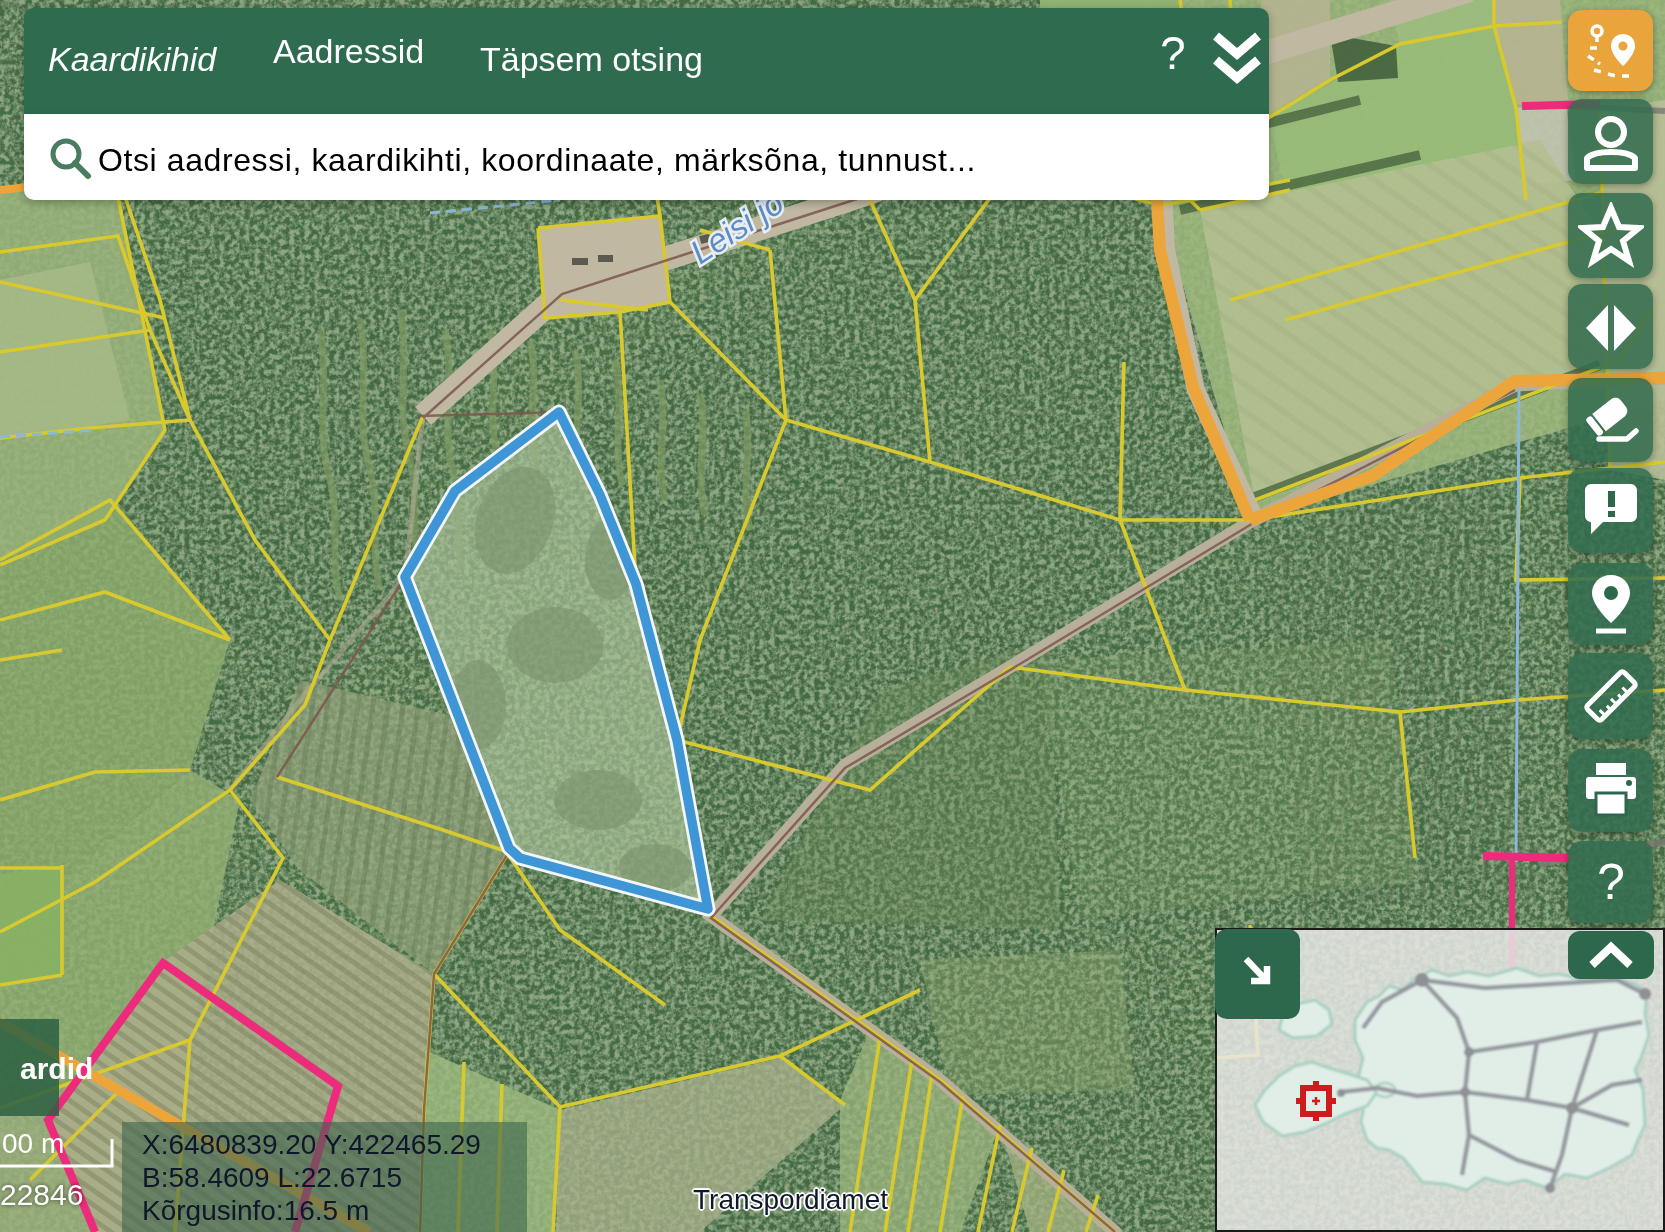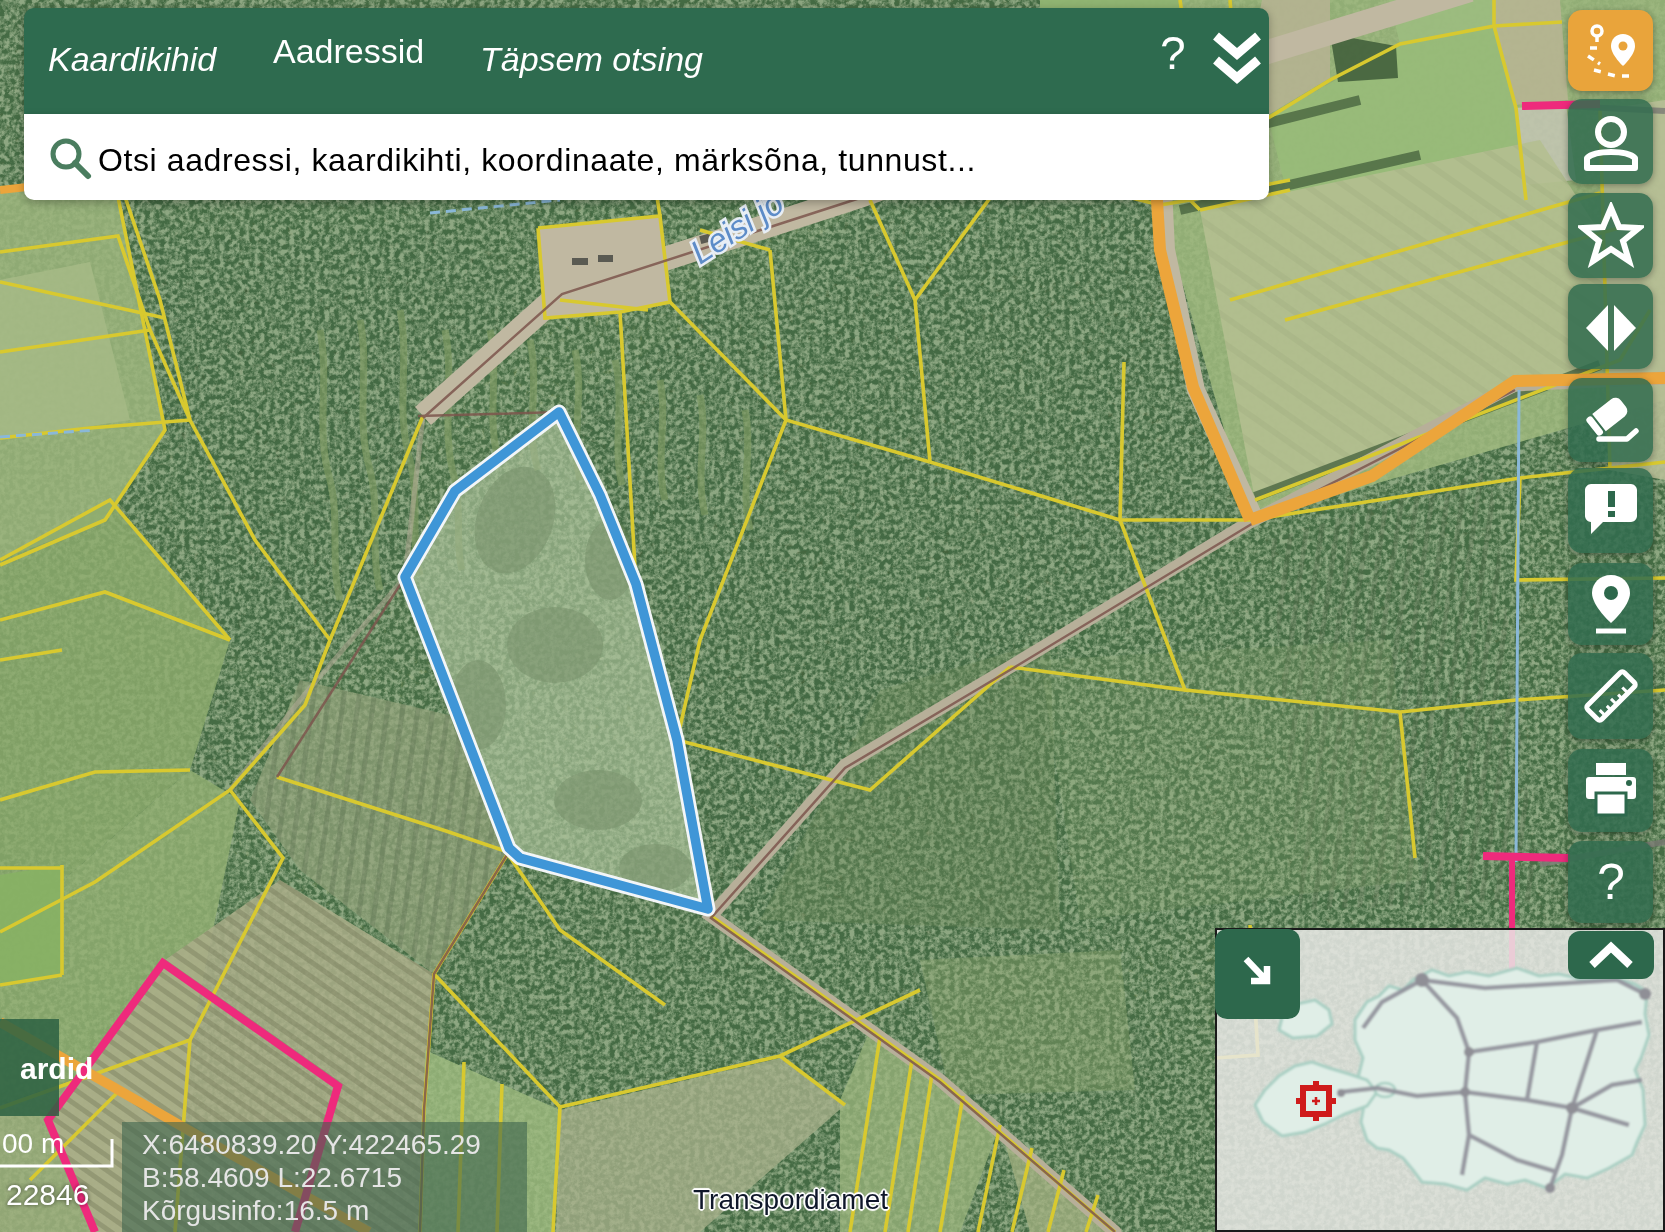--- a/index.html
+++ b/index.html
@@ -264,21 +264,21 @@
 
   <text x="700" y="265" font-size="33" font-style="italic" fill="#5d8cc8" stroke="#e8eef5" stroke-width="5" paint-order="stroke" transform="rotate(-33 700 265)" font-family="Liberation Sans,sans-serif">Leisi jõ</text>
 </svg>
 
 <div class="abs" style="left:24px;top:8px;width:1245px;height:106px;background:#2e6b4f;border-radius:10px 10px 0 0;box-shadow:0 2px 9px rgba(0,0,0,0.28);"></div>
 
 <div class="abs" style="left:48px;top:40px;color:#fff;font-size:34px;font-style:italic;">Kaardikihid</div>
 
 <div class="abs" style="left:273px;top:32px;color:#fff;font-size:34px;">Aadressid</div>
 
-<div class="abs" style="left:480px;top:40px;color:#fff;font-size:34px;font-style:italic;">Täpsem otsing</div>
+<div class="abs" style="left:480px;top:40px;color:#fff;font-size:34px;">Täpsem otsing</div>
 
 <div class="abs" style="left:1160px;top:26px;color:#fff;font-size:46px;">?</div>
 
 <svg class="abs" style="left:1212px;top:30px" width="50" height="56" viewBox="0 0 50 56">
   <path d="M4,6 L25,24 L46,6" fill="none" stroke="#fff" stroke-width="9"></path>
   <path d="M4,30 L25,48 L46,30" fill="none" stroke="#fff" stroke-width="9"></path>
 </svg>
 
 <div class="abs" style="left:24px;top:114px;width:1245px;height:86px;background:#fff;border-radius:0 0 10px 10px;box-shadow:0 3px 9px rgba(0,0,0,0.28);"></div>
 
@@ -416,18 +416,18 @@
 </svg>
 
 <div class="abs" style="left:0;top:1019px;width:59px;height:97px;background:rgba(44,96,66,0.85);"></div>
 <div class="abs" style="left:0px;top:1052px;color:#fff;font-size:30px;font-weight:bold;margin-left:20px;">ardid</div>
 
 <svg class="abs" style="left:0;top:1125px" width="130" height="45" viewBox="0 0 130 45">
   <path d="M0,41 L112,41 L112,14" fill="none" stroke="#fff" stroke-width="3"></path>
   <text x="2" y="28" fill="#fff" font-size="28" font-family="Liberation Sans,sans-serif">00 m</text>
 </svg>
 
-<div class="abs" style="left:0;top:1178px;color:#fff;font-size:30px;text-shadow:0 0 4px rgba(0,0,0,0.6);padding-left:6px;">22846</div>
+<div class="abs" style="left:0;top:1178px;color:#fff;font-size:30px;text-shadow:0 0 4px rgba(0,0,0,0.6);">22846</div>
 
 <div class="abs" style="left:122px;top:1122px;width:405px;height:110px;background:rgba(62,100,78,0.6);"></div>
-<div class="abs" style="left:142px;top:1128px;color:#e5e5e5;font-size:28px;line-height:33px;">X:6480839.20 Y:422465.29<br>B:58.4609 L:22.6715<br>Kõrgusinfo:16.5 m</div>
+<div class="abs" style="left:142px;top:1128px;color:#0f172a;font-size:28px;line-height:33px;">X:6480839.20 Y:422465.29<br>B:58.4609 L:22.6715<br>Kõrgusinfo:16.5 m</div>
 
 <div class="abs" style="left:655px;top:1184px;color:#0f172a;font-size:28px;text-shadow:-2px 0 1px #fff,2px 0 1px #fff,0 -2px 1px #fff,0 2px 1px #fff,-1px -1px 0 #fff,1px 1px 0 #fff,-1px 1px 0 #fff,1px -1px 0 #fff;margin-left:38px;">Transpordiamet</div>
 
 </body></html>

